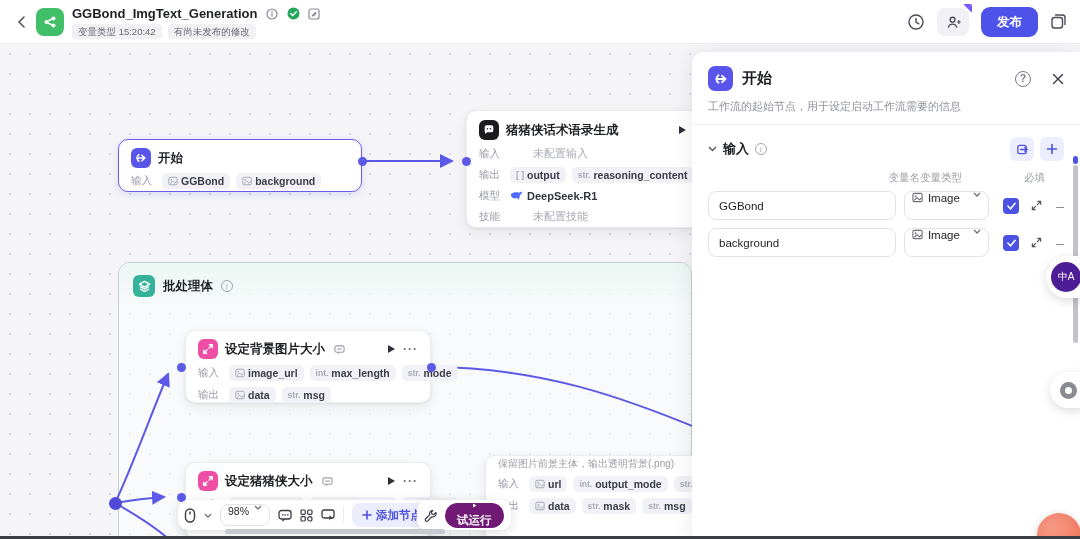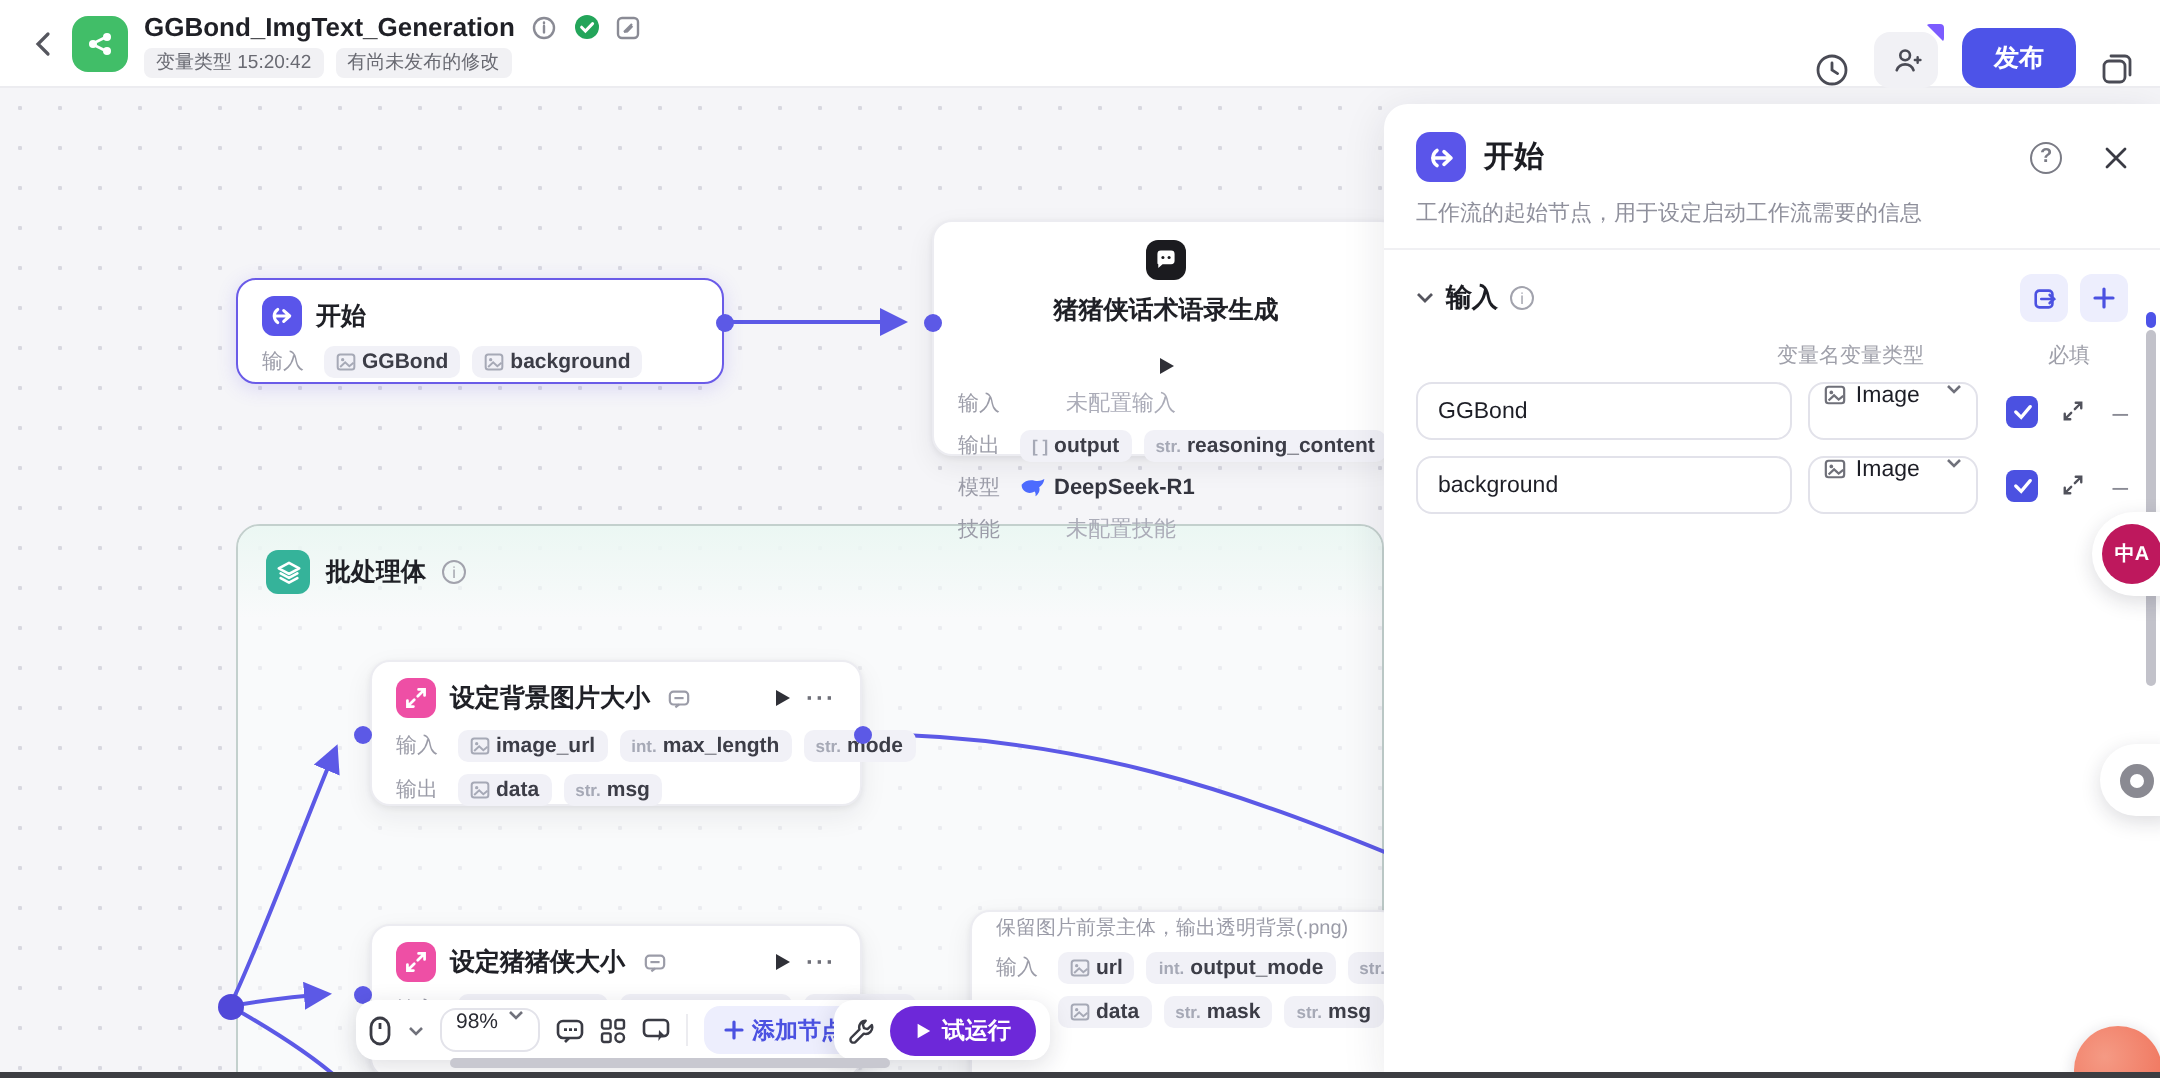--- a/index.html
+++ b/index.html
@@ -10,21 +10,21 @@
   
   .topbar { position:absolute; left:0; top:0; width:1080px; height:44px; background:#fff;
     border-bottom:1px solid #ECECF0; z-index:70; }
   .back { position:absolute; left:14px; top:14px; width:16px; height:16px; color:#55565E; cursor:pointer; }
   .appicon { position:absolute; left:36px; top:8px; width:28px; height:28px; border-radius:8px; background:#41BE68;
     display:flex; align-items:center; justify-content:center; }
   .wf-title { position:absolute; left:72px; top:6px; font-size:13px; font-weight:bold; color:#1F2026; }
   .t-ico { display:inline-block; vertical-align:-2px; margin-left:5px; }
   .badges { position:absolute; left:72px; top:24px; display:flex; gap:6px; }
   .badge { background:#F1F1F4; color:#696A72; font-size:9.5px; line-height:15px; padding:0 6px; border-radius:4px; }
-  .tb-right { position:absolute; right:12px; top:0; height:44px; display:flex; align-items:flex-end; gap:12px; }
+  .tb-right { position:absolute; right:12px; top:0; height:44px; display:flex; align-items:center; gap:12px; }
   .hist-ico { width:18px; height:18px; color:#4A4B55; }
   .collab-btn { position:relative; width:32px; height:28px; background:#F1F1F5; border-radius:8px;
     display:flex; align-items:center; justify-content:center; color:#4A4B55; }
   .collab-flag { position:absolute; right:-3px; top:-4px; width:0; height:0;
     border-left:9px solid transparent; border-top:9px solid #7C5CFF; border-radius:2px; }
   .publish-btn { height:30px; padding:0 16px; background:#4D53E8; color:#fff; border:none; border-radius:9px;
     font-size:12.5px; font-weight:bold; cursor:pointer; font-family:inherit; }
   .copy-ico { width:18px; height:18px; color:#4A4B55; }
 
   
@@ -67,22 +67,22 @@
     display:flex; align-items:center; z-index:40; }
   .tg1 { left:178px; top:500px; height:30px; padding:0 6px; gap:8px; }
   .tg2 { left:417px; top:500px; height:30px; padding:0 7px; gap:8px; }
   .tool-ic { color:#3A3B44; display:flex; align-items:center; }
   .chev { color:#70717B; }
   .zoom-sel { display:flex; align-items:flex-start; gap:5px; border:1px solid #E3E3EA; border-radius:8px;
     height:22px; padding:0 7px; font-size:10.5px; color:#2A2B33; cursor:pointer; }
   .tg-div { width:1px; height:16px; background:#ECECF0; }
   .addnode-btn { display:flex; align-items:center; gap:4px; background:#EDEEFD; color:#4B51E1; border:none;
     height:24px; padding:0 10px; border-radius:8px; font-size:11.5px; font-weight:bold; cursor:pointer; font-family:inherit; }
-  .run-btn { display:flex; align-items:center; gap:5px; background:#6d28d9; color:#fff; border:none;
-    height:25px; padding:0 12px; border-radius:13px; font-size:11.5px; font-weight:bold; cursor:pointer; font-family:inherit; }
+  .run-btn { display:flex; align-items:center; gap:5px; background:#701a75; color:#fff; border:none;
+    height:25px; padding:0 12px; border-radius:13px; font-size:11.5px; font-weight:bold; cursor:pointer; font-family:inherit;flex-direction:column; }
   .hscroll { position:absolute; left:225px; top:529px; width:220px; height:5px; border-radius:3px; background:#C8C8D0; z-index:45; }
   .bottom-strip { position:absolute; left:0; top:536px; width:1080px; height:3px; background:#3C3D42; z-index:90; }
 
   
   .panel { position:absolute; left:692px; top:52px; width:388px; height:487px; background:#fff;
     border-radius:12px 0 0 0; box-shadow:0 4px 22px rgba(25,25,50,.10); z-index:50; }
   .p-head { display:flex; align-items:center; gap:9px; padding:14px 16px 6px 16px; }
   .p-ico { width:25px; height:25px; border-radius:7px; background:#5A55EA; display:flex; align-items:center; justify-content:center; flex:none; }
   .p-title { font-size:15px; font-weight:bold; color:#1C1D23; flex:1; }
   .p-q { width:16px; height:16px; border:1.3px solid #7A7B85; border-radius:50%; color:#7A7B85; font-size:10px;
@@ -108,21 +108,21 @@
     display:flex; align-items:center; justify-content:center; cursor:pointer; flex:none; }
   .v-expand { margin-left:12px; color:#51525C; cursor:pointer; display:flex; }
   .v-minus { margin-left:14px; color:#8A8B95; cursor:pointer; font-size:14px; line-height:10px; }
   .p-scroll { position:absolute; right:2px; top:113px; width:5px; height:178px; border-radius:3px; background:#C2C2CA; }
   .p-scroll-cap { position:absolute; right:2px; top:104px; width:5px; height:8px; border-radius:3px; background:#4D53E8; }
 
   
   .fab-translate { position:absolute; left:1046px; top:256px; width:40px; height:42px; background:#fff;
     border-radius:21px 0 0 21px; box-shadow:0 3px 10px rgba(25,25,50,.15); z-index:80; }
   .fab-translate .circ { position:absolute; left:5px; top:6px; width:30px; height:30px; border-radius:50%;
-    background:#be185d; color:#fff; font-size:10px; font-weight:bold; display:flex; align-items:center; justify-content:center; }
+    background:#4c1d95; color:#fff; font-size:10px; font-weight:normal; display:flex; align-items:center; justify-content:center; }
   .fab-target { position:absolute; left:1050px; top:372px; width:36px; height:36px; background:#fff;
     border-radius:18px 0 0 18px; box-shadow:0 3px 10px rgba(25,25,50,.15); z-index:80;
     display:flex; align-items:center; justify-content:center; }
   .fab-target .ring { width:17px; height:17px; border:5px solid #8A8A92; border-radius:50%; background:#fff; }
   .fab-mascot { position:absolute; left:1037px; top:513px; width:44px; height:44px; border-radius:50%;
     background:radial-gradient(circle at 35% 35%, #F59A84, #EF6E56); z-index:80;
     box-shadow:0 2px 8px rgba(25,25,50,.18); }
 
   svg { display:block; }
 </style>
@@ -184,21 +184,21 @@
               <circle cx="4" cy="4.6" r="1" fill="#A6A9B6"></circle>
               <path d="M2.5 9 5.5 6.2 8 8.5 10.5 6.5" stroke="#A6A9B6" stroke-width="1.2" fill="none"></path>
             </svg>
           <b>background</b>
         </span>
       </div>
     </div>
     <span class="port" style="left:358px; top:113px;"></span>
 
     <div class="node" style="left:466px; top:66px; width:234px; height:118px;">
-      <div class="node-head" style="padding:9px 12px 3px 12px;flex-direction:column;">
+      <div class="node-head" style="padding:9px 12px 3px 12px;">
         <span class="node-ico ni-black">
           <svg width="12" height="12" viewBox="0 0 14 14">
               <path d="M2 3.5 a2 2 0 0 1 2-2 h6 a2 2 0 0 1 2 2 v4 a2 2 0 0 1 -2 2 h-5 l-2.5 2.2 v-2.2 a2 2 0 0 1 -0.5 -0.5 z" fill="#fff"></path>
               <circle cx="5.2" cy="5.5" r="0.9" fill="#1B1B1F"></circle>
               <circle cx="8.8" cy="5.5" r="0.9" fill="#1B1B1F"></circle>
             </svg>
         </span>
         <span class="node-title">猪猪侠话术语录生成</span>
         <span class="head-sp"></span>
         <span class="play">

